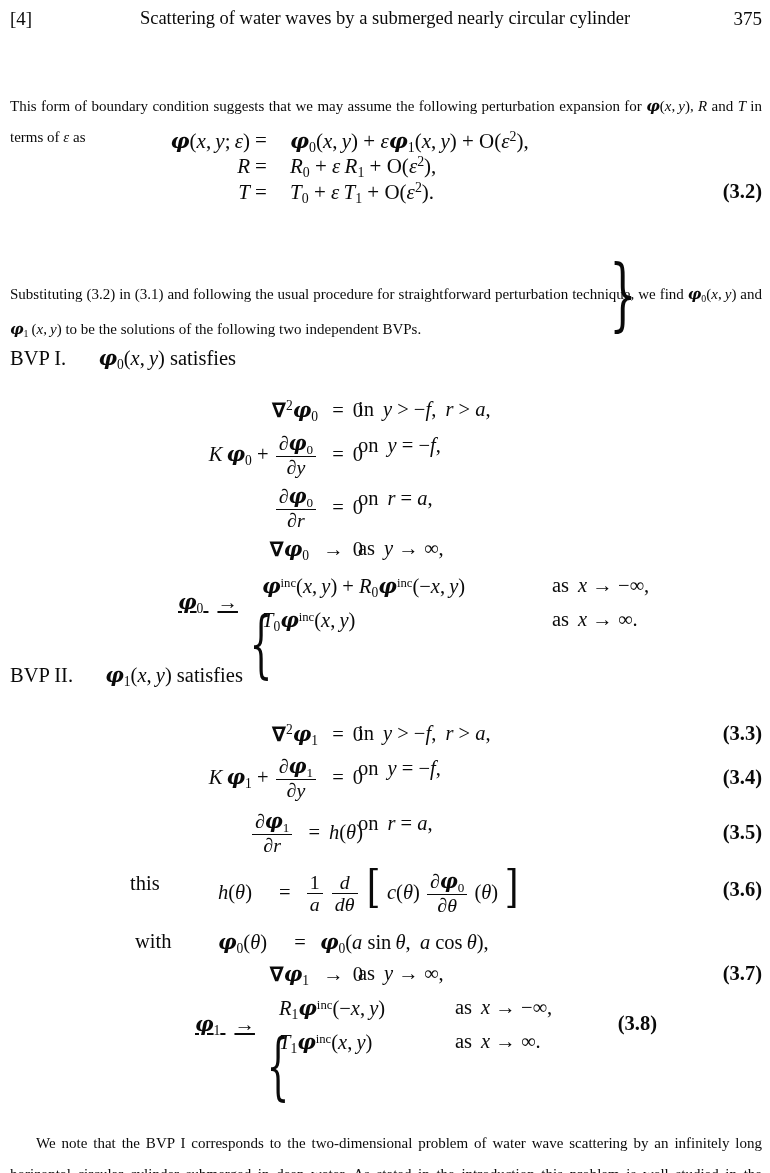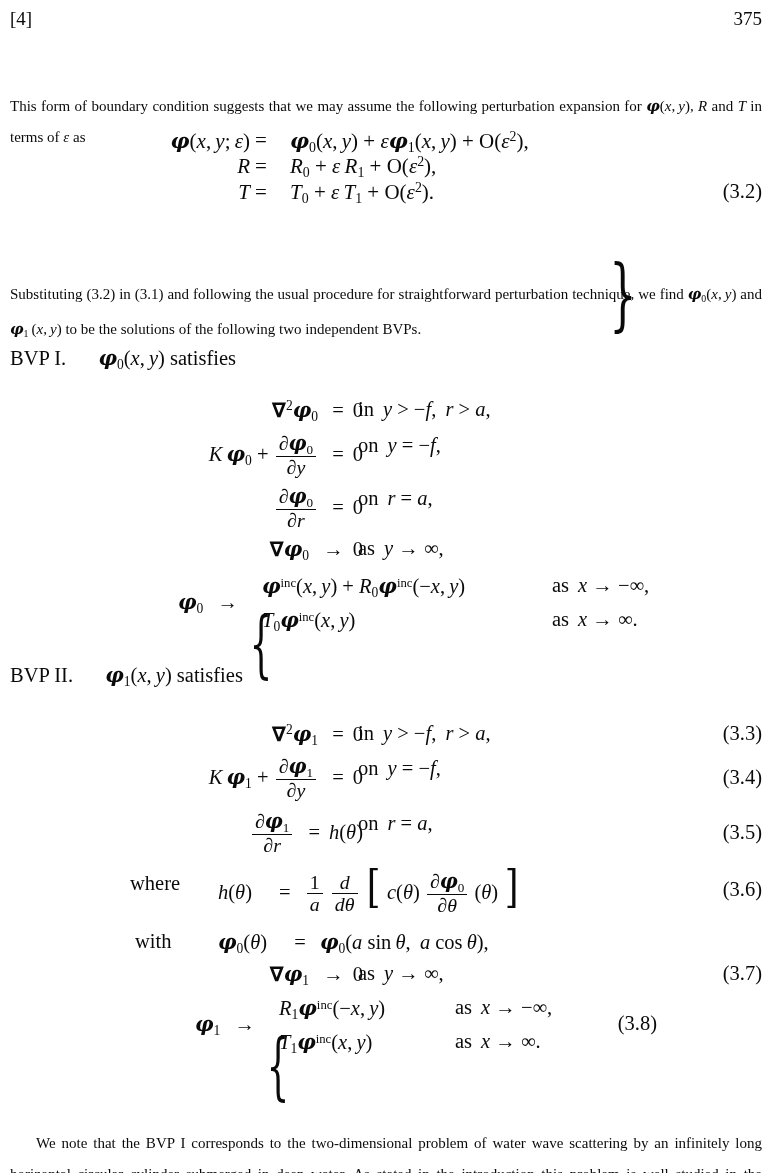--- a/index.html
+++ b/index.html
@@ -34,21 +34,21 @@
   .m{font-family:"Liberation Serif","DejaVu Serif",serif;}
   i.v{font-style:italic;}
   .up{font-style:normal;}
   .sub{font-size:0.66em;vertical-align:-0.28em;font-style:normal;}
   .sup{font-size:0.66em;vertical-align:0.5em;font-style:normal;}
   .supi{font-size:0.62em;vertical-align:0.5em;font-style:normal;}
   .phi{font-style:italic;font-family:"DejaVu Serif",serif;font-weight:600;}
   .nab{font-family:"DejaVu Sans",sans-serif;font-weight:600;}
   .sp{display:inline-block;width:9px;}
   .spw{display:inline-block;width:22px;}
-  .eqno{position:absolute;right:8px;font-size:20.5px;}
+  .eqno{position:absolute;right:8px;font-size:20.5px;font-weight:bold;}
 
   
   .frac{display:inline-block;vertical-align:middle;text-align:center;
         line-height:1.05;font-size:0.97em;margin:0 2px;position:relative;top:-0.05em;}
   .frac .num{display:block;padding:0 3px;}
   .frac .den{display:block;border-top:1.4px solid #0a0a0a;padding:0 3px;}
   .bigbrack{
     display:inline-block;font-size:44px;line-height:0;
     position:relative;top:3px;transform:scaleX(0.8);
     font-family:"DejaVu Serif",serif;
@@ -72,35 +72,36 @@
   
   .bvp{position:absolute;left:10px;font-size:20.5px;white-space:nowrap;}
 
   
   .arow{position:absolute;font-size:20.5px;white-space:nowrap;}
   .arow-lhsbox{position:absolute;width:340px;text-align:right;padding-left:23px;}
   .arow-cond{position:absolute;left:358px;}
 
   
   .pw{position:absolute;font-size:20.5px;white-space:nowrap;}
-  .pw .head{position:absolute;}
+  .pw .head{position:absolute;text-decoration:underline;}
   .pw .brc{position:absolute;font-size:72px;line-height:72px;
            transform:scaleX(0.5);font-family:"DejaVu Serif",serif;}
   .pw .l1{position:absolute;}
   .pw .l2{position:absolute;}
   .pw .c1{position:absolute;}
   .pw .c2{position:absolute;}
 </style>
 </head>
 <body>
 
 <div class="page">
 
   <div class="runhead">
     <span class="rh-left">[4]</span>
+    <span class="rh-center">Scattering of water waves by a submerged nearly circular cylinder</span>
     <span class="rh-right">375</span>
   </div>
 
   <div class="para p1">
     This form of boundary condition suggests that we may assume the following perturb­ation
     expansion for <span class="m"><span class="phi">φ</span>(<i class="v">x</i>, <i class="v">y</i>)</span>,
     <span class="m"><i class="v">R</i></span> and <span class="m"><i class="v">T</i></span> in terms of
     <span class="m"><i class="v">ε</i></span> as
   </div>
 
@@ -248,21 +249,21 @@
       <span class="frac"><span class="num"><span class="up">∂</span><span class="phi">φ</span><span class="sub">1</span></span><span class="den"><span class="up">∂</span><i class="v">r</i></span></span>
       <span class="sp"></span>=<span class="sp"></span><i class="v">h</i>(<i class="v">θ</i>)
     </span>
     <span class="arow-cond m">
       on<span class="sp"></span><i class="v">r</i> = <i class="v">a</i>,
     </span>
     <span class="eqno" style="top:9px;">(3.5)</span>
   </div>
 
   <div class="deq" style="top:866px;left:0;width:770px;">
-    <span style="position:absolute;left:130px;top:6px;">where</span>
+    <span style="position:absolute;left:130px;top:6px;">this</span>
     <span class="m" style="position:absolute;left:218px;top:6px;">
       <i class="v">h</i>(<i class="v">θ</i>)
       <span class="spw"></span>=<span class="sp"></span>
       <span class="frac"><span class="num">1</span><span class="den"><i class="v">a</i></span></span>
       <span class="frac"><span class="num"><i class="v">d</i></span><span class="den"><i class="v">dθ</i></span></span>
       <span class="bigbrack">[</span>
       <i class="v">c</i>(<i class="v">θ</i>)
       <span class="frac"><span class="num"><span class="up">∂</span><span class="phi">φ</span><span class="sub">0</span></span><span class="den"><span class="up">∂</span><i class="v">θ</i></span></span>
       (<i class="v">θ</i>)
       <span class="bigbrack">]</span>

